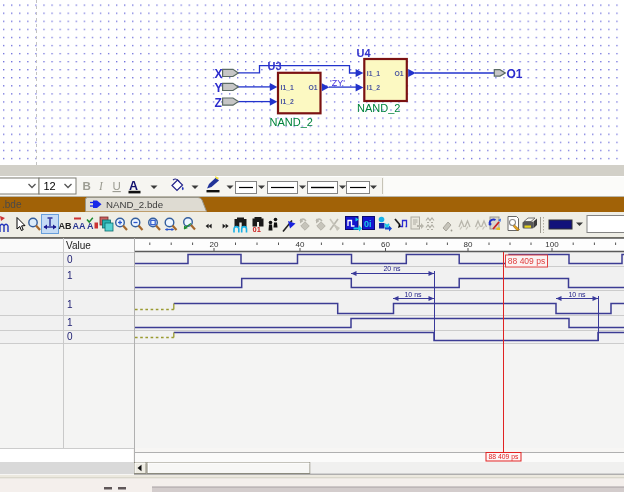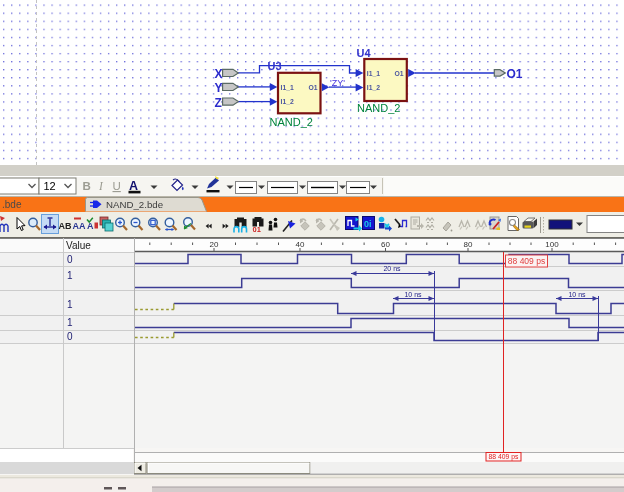--- a/index.html
+++ b/index.html
@@ -115,21 +115,21 @@
     <line x1="311" y1="22.5" x2="334" y2="22.5" stroke="#000" stroke-width="1.4"></line>
     <polygon points="339,20.5 346,20.5 342.5,24" fill="#3a3a3a"></polygon>
     <rect x="346.5" y="16.5" width="23" height="12" fill="#ffffff" stroke="#848484"></rect>
     <line x1="350" y1="22.5" x2="366" y2="22.5" stroke="#000" stroke-width="1.2"></line>
     <polygon points="370,20.5 377,20.5 373.5,24" fill="#3a3a3a"></polygon>
     <rect x="384" y="12" width="240" height="19" fill="#fbfbf9"></rect>
     <line x1="382.5" y1="13" x2="382.5" y2="29" stroke="#c6c3b6" stroke-width="1"></line>
   </svg>
 </div>
 
-<div class="abs" id="tabbar" style="left:0;top:196px;width:624px;height:16px;background:#f97316;">
+<div class="abs" id="tabbar" style="left:0;top:196px;width:624px;height:16px;background:#a16207;">
   <svg class="abs" style="left:0;top:0" width="624" height="16" xmlns="http://www.w3.org/2000/svg">
     <line x1="0" y1="0.5" x2="624" y2="0.5" stroke="#b9b6aa"></line>
     <text x="2" y="12" font-size="10" fill="#4a4a4a">.bde</text>
 
     <path d="M85.5 15.5 V3.5 Q85.5 1.5 87.5 1.5 H198 Q201 1.5 202 4 L206.5 15.5" fill="#dedbd2" stroke="#98968a"></path>
 
     <g transform="translate(90,4)">
       <line x1="0" y1="2.5" x2="3.5" y2="2.5" stroke="#1828e8" stroke-width="1.3"></line>
       <line x1="0" y1="6" x2="3.5" y2="6" stroke="#1828e8" stroke-width="1.3"></line>
       <rect x="3" y="0.5" width="4" height="7.5" fill="#1828e8"></rect>

